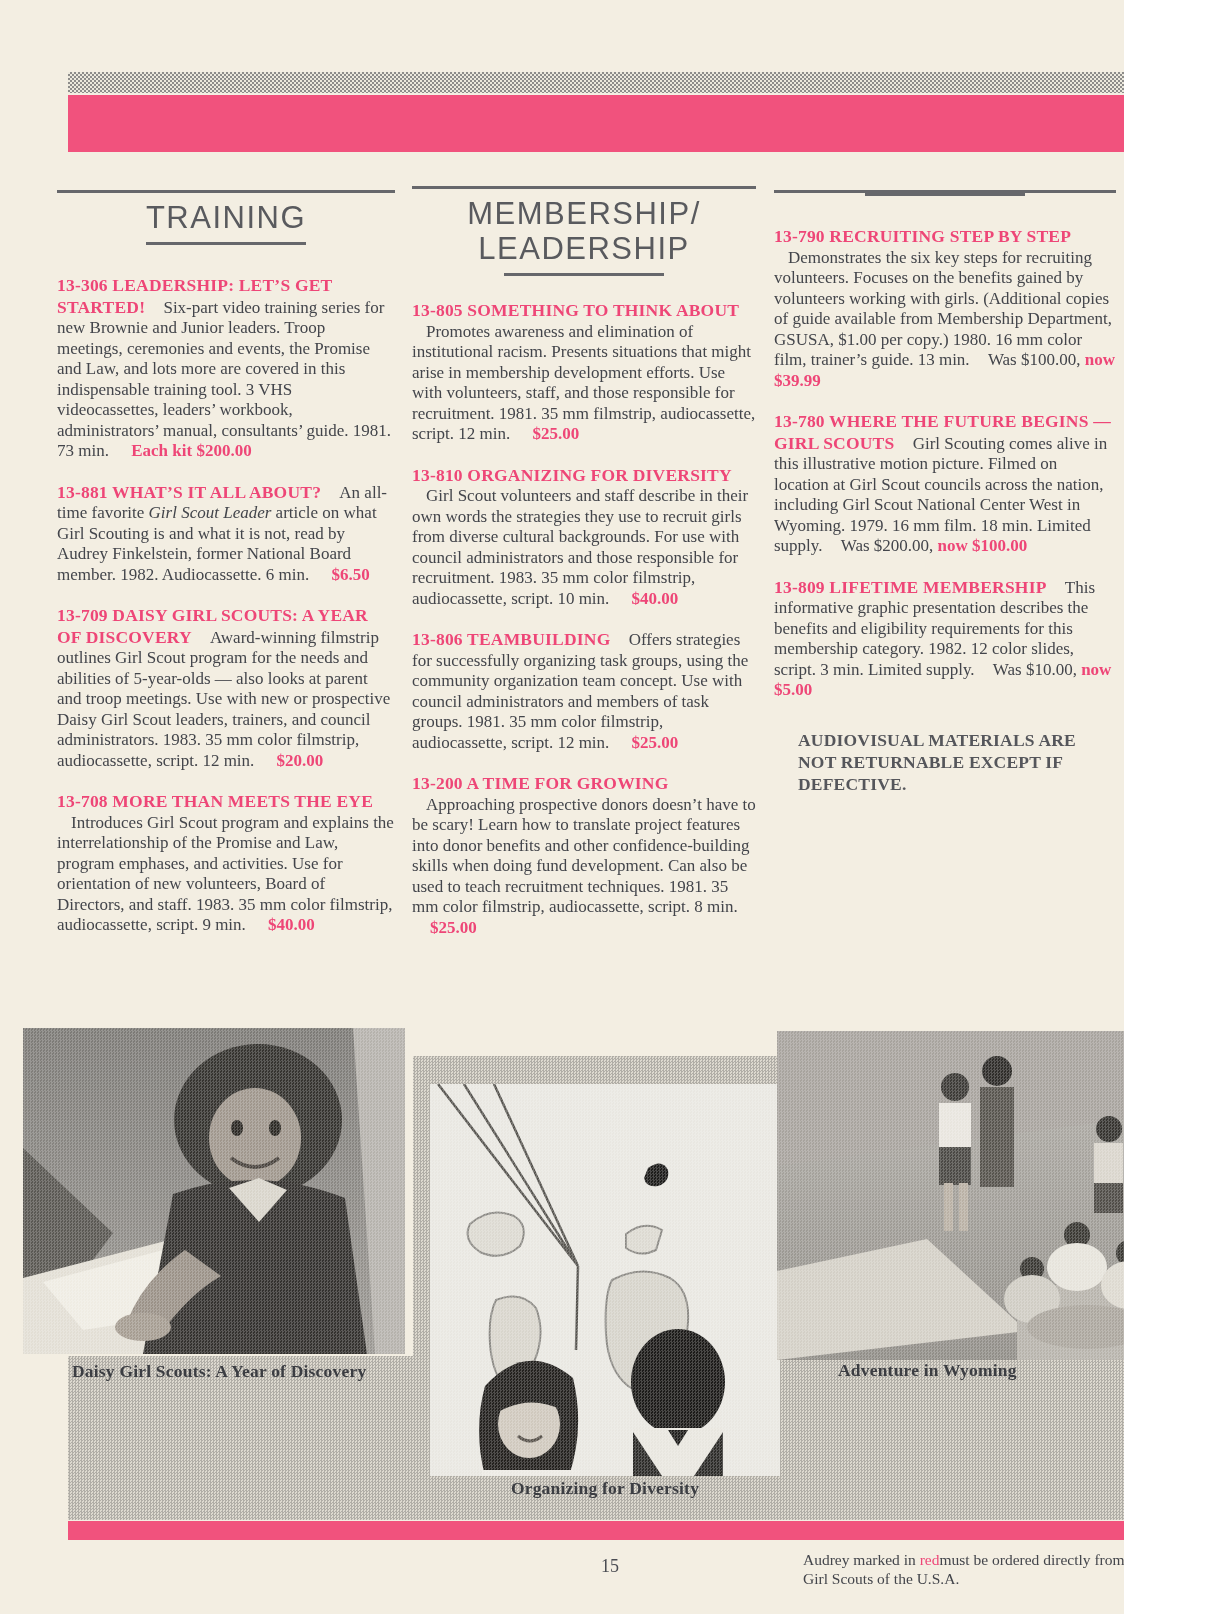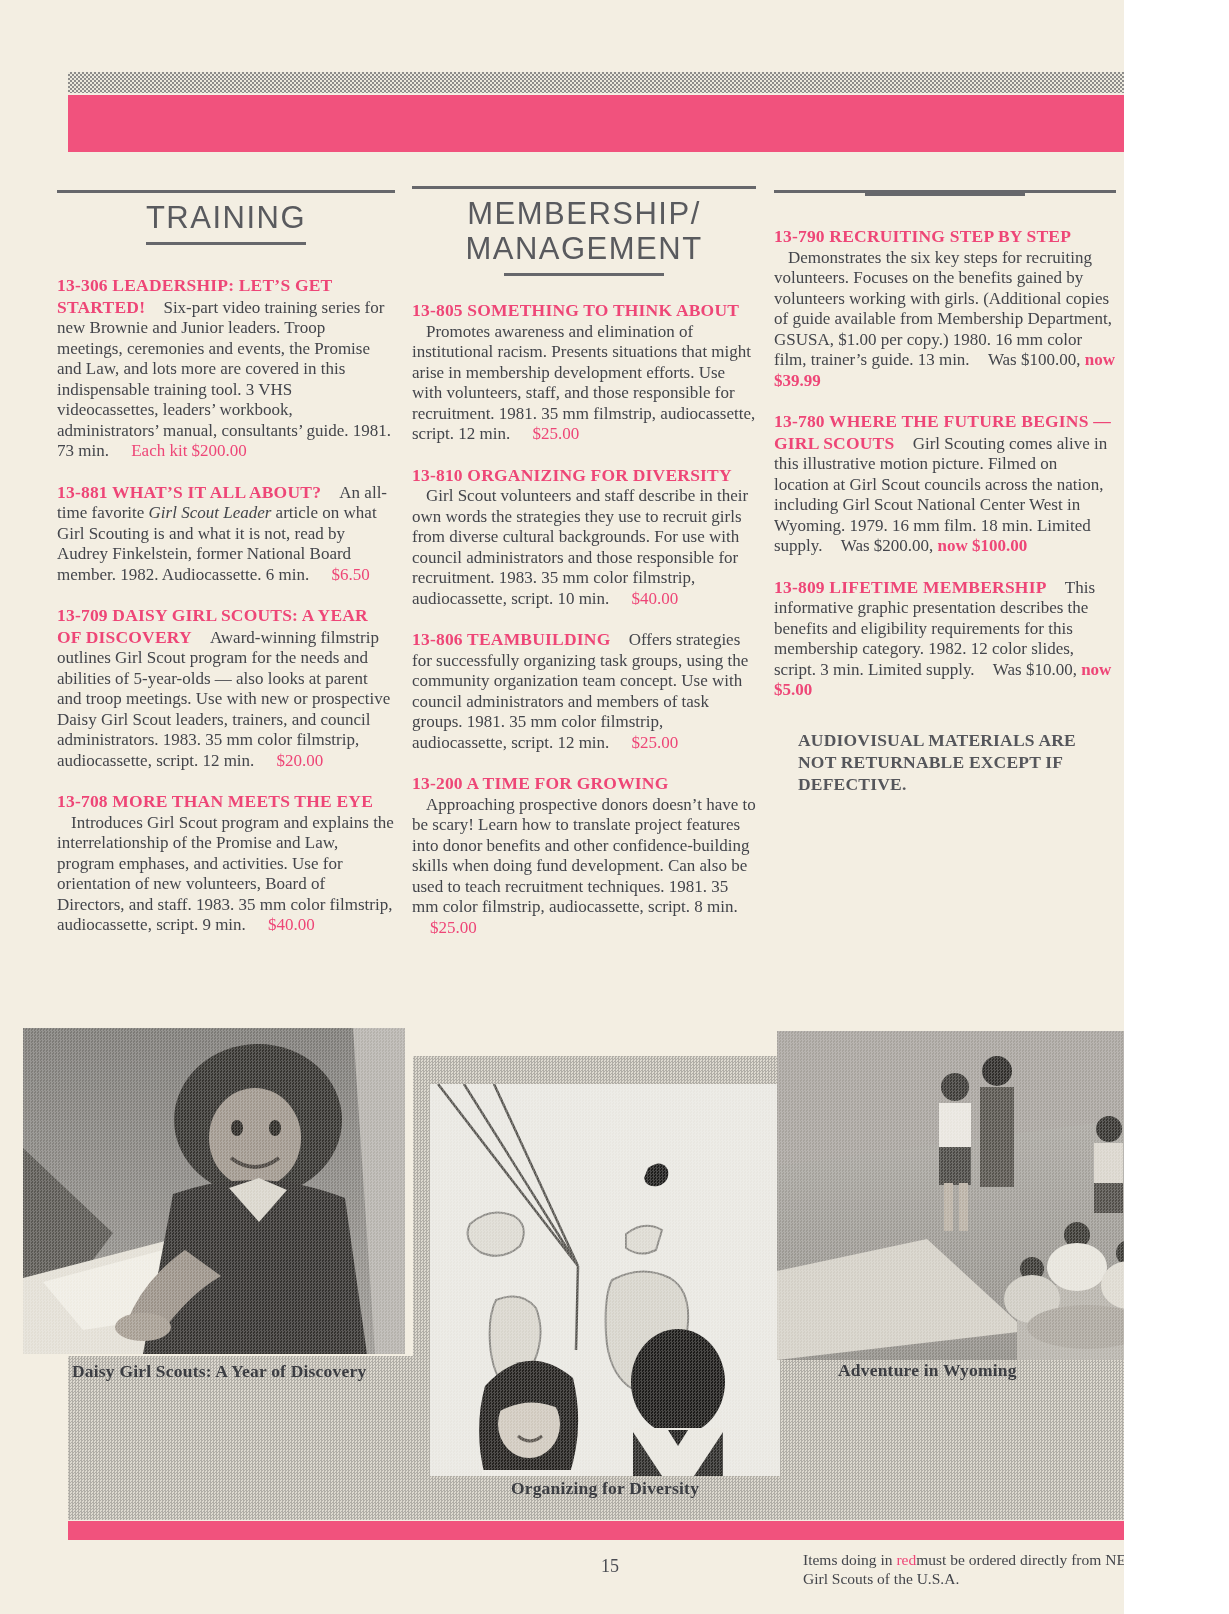--- a/index.html
+++ b/index.html
@@ -36,21 +36,21 @@
   .col-header h2{margin:7px 0 7px;font-size:31px;line-height:35px;font-weight:normal;letter-spacing:1.5px;}
   .rule-b{width:160px;height:3px;background:var(--rule);margin:0 auto;}
   .col-1 .rule-b,.col-3 .rule-b{margin-bottom:30px;}
   .col-2 .rule-b{margin-bottom:24px;}
 
   .item{margin-bottom:20px;}
   .item p{margin:0;}
   .ct{color:var(--pink);font-weight:bold;font-size:17.5px;letter-spacing:.2px;}
   .bd{padding-left:14px;margin-top:12px;}
   .bd i{font-style:italic;}
-  .price{color:var(--pink);font-weight:normal;margin-left:18px;text-align:right;}
+  .price{color:var(--pink);font-weight:bold;margin-left:18px;text-align:right;}
   .was{margin-left:14px;}
   .now{color:var(--pink);font-weight:bold;}
 
   .notice{
     font-weight:bold;color:#55565b;font-size:17.5px;line-height:22px;
     margin:28px 0 0 24px;width:300px;letter-spacing:.2px;
   }
 
   
   .gray-panel{
@@ -111,21 +111,21 @@
     </article>
 
     <article class="item">
       <p><b class="ct"><span>13-708</span> <span>MORE THAN MEETS THE EYE</span></b> <span class="bd">Introduces Girl Scout program and explains the interrelationship of the Promise and Law, program emphases, and activities. Use for orientation of new volunteers, Board of Directors, and staff. 1983. 35 mm color filmstrip, audiocassette, script. 9 min.</span> <span class="price">$40.00</span></p>
     </article>
   </section>
 
   <section class="col col-2">
     <header class="col-header">
       <div class="rule-a"></div>
-      <h2><span>MEMBERSHIP/</span><br><span>MANAGEMENT</span></h2>
+      <h2><span>MEMBERSHIP/</span><br><span>LEADERSHIP</span></h2>
       <div class="rule-b"></div>
     </header>
 
     <article class="item">
       <p><b class="ct"><span>13-805</span> <span>SOMETHING TO THINK ABOUT</span></b> <span class="bd">Promotes awareness and elimination of institutional racism. Presents situations that might arise in membership development efforts. Use with volunteers, staff, and those responsible for recruitment. 1981. 35 mm filmstrip, audiocassette, script. 12 min.</span> <span class="price">$25.00</span></p>
     </article>
 
     <article class="item">
       <p><b class="ct"><span>13-810</span> <span>ORGANIZING FOR DIVERSITY</span></b> <span class="bd">Girl Scout volunteers and staff describe in their own words the strategies they use to recruit girls from diverse cultural backgrounds. For use with council administrators and those responsible for recruitment. 1983. 35 mm color filmstrip, audiocassette, script. 10 min.</span> <span class="price">$40.00</span></p>
     </article>
@@ -244,17 +244,17 @@
 
   <div class="caption caption-1">Daisy Girl Scouts: A Year of Discovery</div>
   <div class="caption caption-2">Organizing for Diversity</div>
   <div class="caption caption-3">Adventure in Wyoming</div>
 
   <div class="band band-pink-bottom"></div>
 
   <div class="page-number">15</div>
 
   <div class="footer-note">
-    <span>Items doing in </span><span class="red">red</span><span>must be ordered directly from NES,</span><br>
+    <span>Audrey marked in </span><span class="red">red</span><span>must be ordered directly from NES,</span><br>
     <span>Girl Scouts of the U.S.A.</span>
   </div>
 
 </div>
 
 </body></html>

